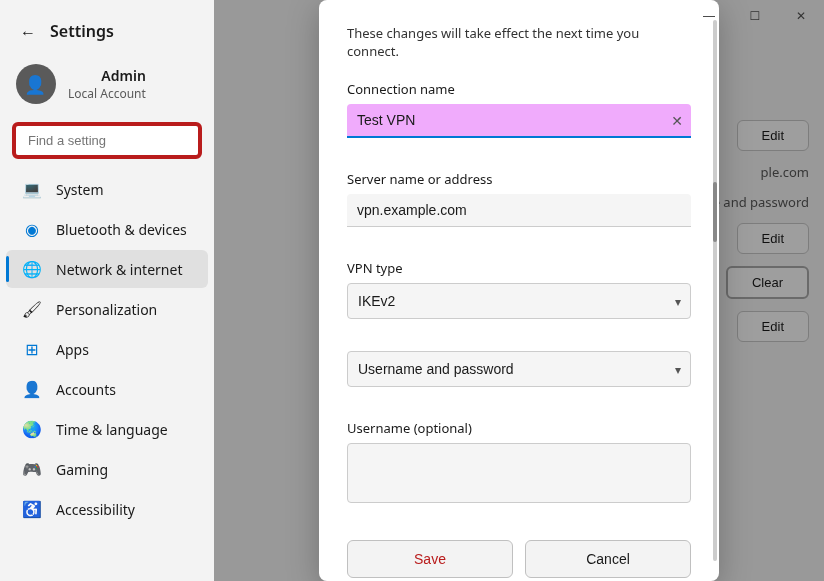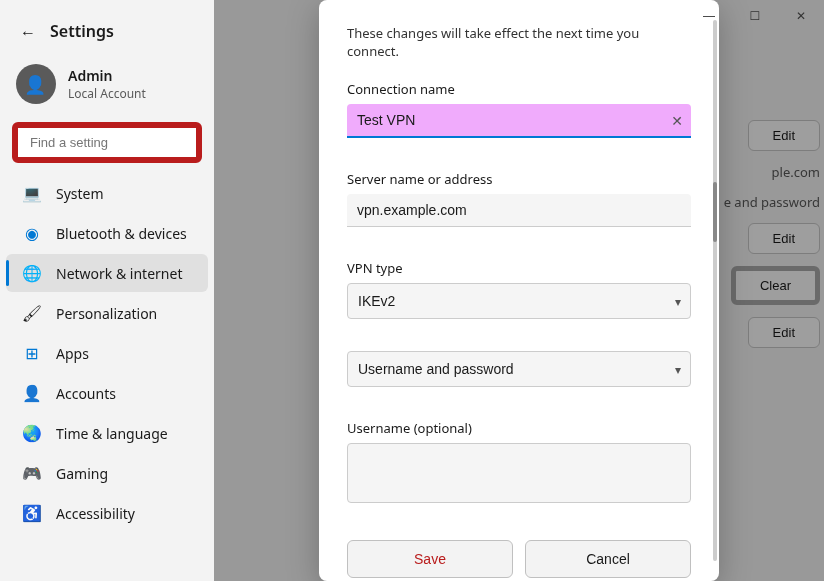--- a/index.html
+++ b/index.html
@@ -68,31 +68,32 @@
 
     .user-info {
       display: flex;
       flex-direction: column;
     }
 
     .user-name {
       font-size: 14px;
       font-weight: 600;
       color: #1a1a1a;
+      text-align: right;
     }
 
     .user-subtitle {
       font-size: 12px;
       color: #5a5a5a;
     }
 
     .search-box {
       margin: 4px 12px 10px 12px;
       padding: 7px 12px;
-      border: 6px solid #b91c1c;
+      border: 4px solid #b91c1c;
       border-radius: 6px;
       background: white;
       font-size: 13px;
       color: #888;
       outline: none;
     }
 
     .nav-item {
       display: flex;
       align-items: center;
@@ -145,21 +146,21 @@
       border: 1px solid #c0c0c0;
       border-radius: 6px;
       font-size: 13px;
       cursor: pointer;
       color: #1a1a1a;
     }
 
     .btn-clear {
       padding: 7px 24px;
       background: #f3f3f3;
-      border: 5px solid #a3a3a3;
+      border: 2px solid #a3a3a3;
       border-radius: 6px;
       font-size: 13px;
       cursor: pointer;
       color: #1a1a1a;
     }
 
     
     .overlay {
       position: absolute;
       inset: 0;
@@ -429,21 +430,21 @@
 </div>
 
 <div class="main-content">
 
   <div class="window-controls">
     <button class="win-btn">—</button>
     <button class="win-btn">☐</button>
     <button class="win-btn close-btn">✕</button>
   </div>
 
-  <div style="position:absolute; right: 4px; top: 120px; display:flex; flex-direction:column; gap:12px; align-items:flex-end;">
+  <div style="position:absolute; right: 15px; top: 120px; display:flex; flex-direction:column; gap:12px; align-items:flex-end;">
     <button class="btn-edit">Edit</button>
     <span style="font-size:13px; color:#555;">ple.com</span>
     <span style="font-size:13px; color:#555;">e and password</span>
     <button class="btn-edit">Edit</button>
     <button class="btn-clear">Clear</button>
     <button class="btn-edit">Edit</button>
   </div>
 
   <div class="overlay">
     <div class="modal">

